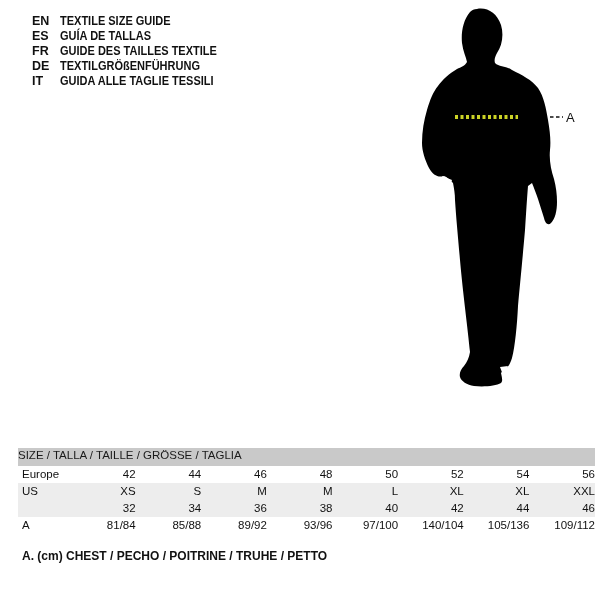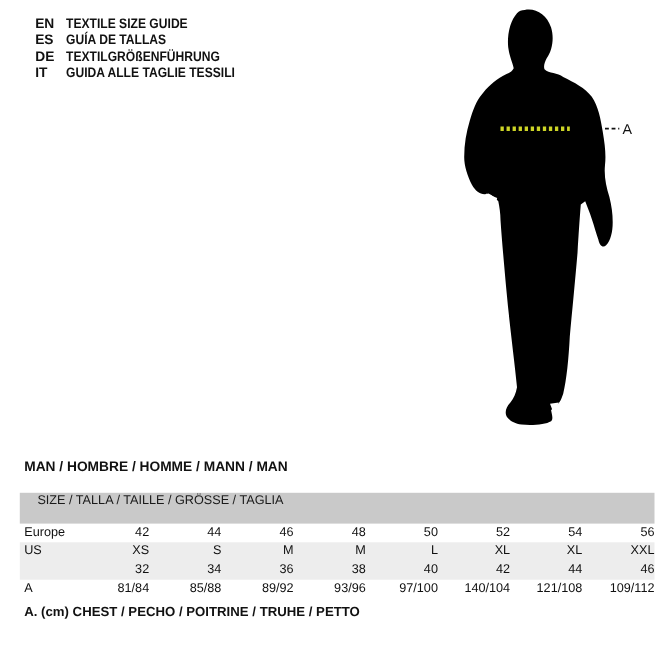--- a/index.html
+++ b/index.html
@@ -29,21 +29,21 @@
   
   .figure-wrap { position: absolute; left: 400px; top: 0; width: 200px; height: 420px; }
   .figure-wrap svg { display: block; width: 200px; height: 420px; }
 
   
   .man-line { position: absolute; top: 417px; left: 22px; height: 15px; line-height: 15px;
               font-size: 12.5px; font-weight: bold; }
 
   
   .size-table { position: absolute; top: 448px; left: 18px; width: 577px; font-size: 11.5px; }
-  .thead { height: 28px; line-height: 14px; background: #c9c9c9; padding-left: 16px; color: #1a1a1a; }
+  .thead { height: 18px; line-height: 14px; background: #c9c9c9; padding-left: 0; color: #1a1a1a; }
   .trow { display: flex; height: 17px; line-height: 17px; }
   .trow.alt { background: #ededed; }
   .tlabel { flex: 0 0 52px; padding-left: 4px; text-align: left; }
   .tcell { flex: 1 1 0; text-align: right; }
 
   
   .footnote { position: absolute; top: 549px; left: 22px; height: 14px; line-height: 14px;
               font-size: 12px; font-weight: bold; }
 </style>
 </head>
@@ -52,20 +52,24 @@
 <div class="page">
 
   <div class="lang-list">
     <div class="lang-row">
       <span class="lang-code">EN</span>
       <span class="lang-title cond">TEXTILE SIZE GUIDE</span>
     </div>
     <div class="lang-row">
       <span class="lang-code">ES</span>
       <span class="lang-title cond">GUÍA DE TALLAS</span>
+    </div>
+    <div class="lang-row">
+      <span class="lang-code">FR</span>
+      <span class="lang-title cond">GUIDE DES TAILLES TEXTILE</span>
     </div>
     <div class="lang-row">
       <span class="lang-code">DE</span>
       <span class="lang-title cond">TEXTILGRÖßENFÜHRUNG</span>
     </div>
     <div class="lang-row">
       <span class="lang-code">IT</span>
       <span class="lang-title cond">GUIDA ALLE TAGLIE TESSILI</span>
     </div>
   </div>
@@ -113,21 +117,20 @@
         C61,33 63,20 70,12
         C72,10 74,9 77,9 Z"></path>
       <polygon fill="#ffffff" points="42,176 52,180 47,197"></polygon>
       <polygon fill="#ffffff" points="100,367 108,366 103,375"></polygon>
       <line x1="55" y1="117" x2="118" y2="117" stroke="#ccd426" stroke-width="4" stroke-dasharray="3 2.5"></line>
       <line x1="150" y1="117" x2="163" y2="117" stroke="#111111" stroke-width="1.6" stroke-dasharray="3.5 2.5"></line>
       <text x="166" y="122" font-size="13" fill="#111111" font-family="Liberation Sans, sans-serif">A</text>
     </svg>
   </div>
 
-  <div class="man-line"><span class="cond">MAN / HOMBRE / HOMME / MANN / MAN</span></div>
 
   <div class="size-table">
     <div class="thead">
       <span class="cond">SIZE / TALLA / TAILLE / GRÖSSE / TAGLIA</span>
     </div>
 
     <div class="trow">
       <div class="tlabel">Europe</div>
       <div class="tcell">42</div>
       <div class="tcell">44</div>
@@ -164,20 +167,20 @@
     </div>
 
     <div class="trow">
       <div class="tlabel">A</div>
       <div class="tcell">81/84</div>
       <div class="tcell">85/88</div>
       <div class="tcell">89/92</div>
       <div class="tcell">93/96</div>
       <div class="tcell">97/100</div>
       <div class="tcell">140/104</div>
-      <div class="tcell">121/108</div>
+      <div class="tcell">105/136</div>
       <div class="tcell">109/112</div>
     </div>
   </div>
 
   <div class="footnote"><span class="cond">A. (cm) CHEST / PECHO / POITRINE / TRUHE / PETTO</span></div>
 
 </div>
 
 </body></html>

